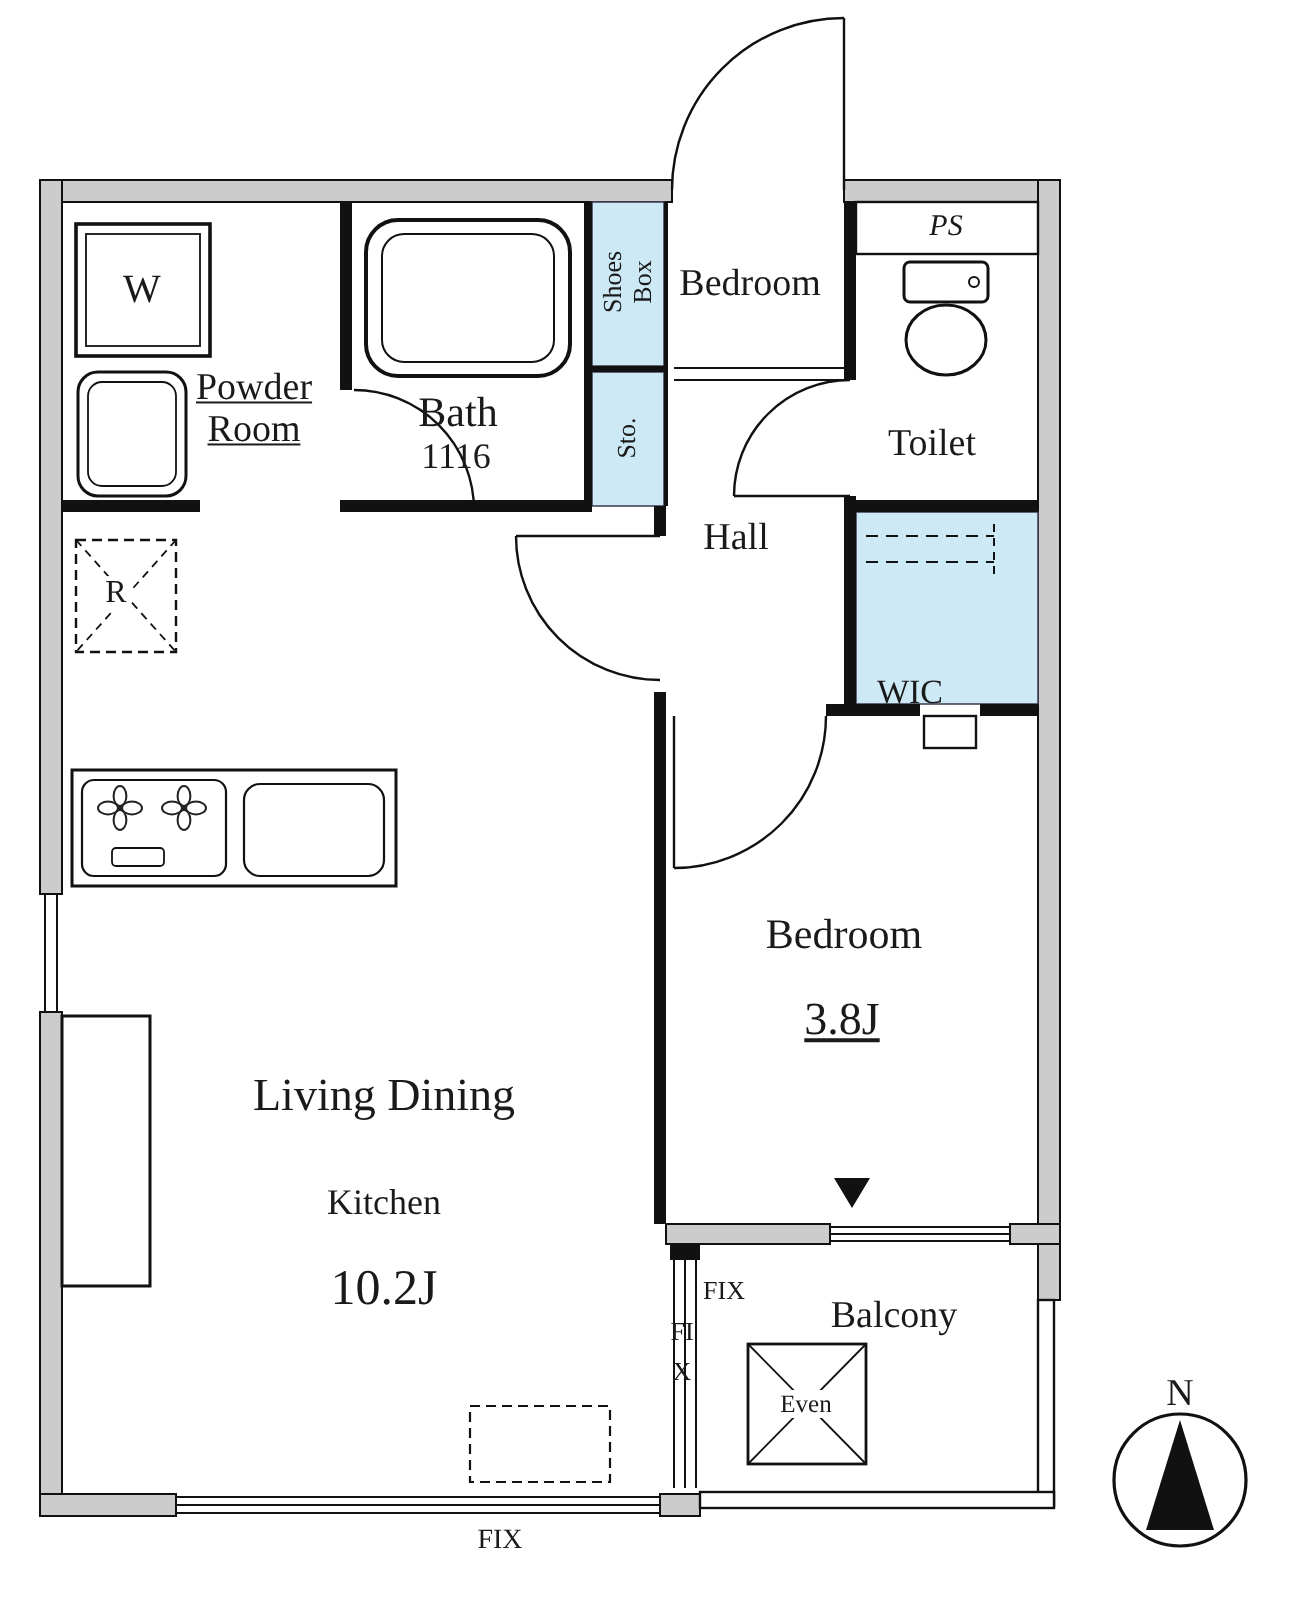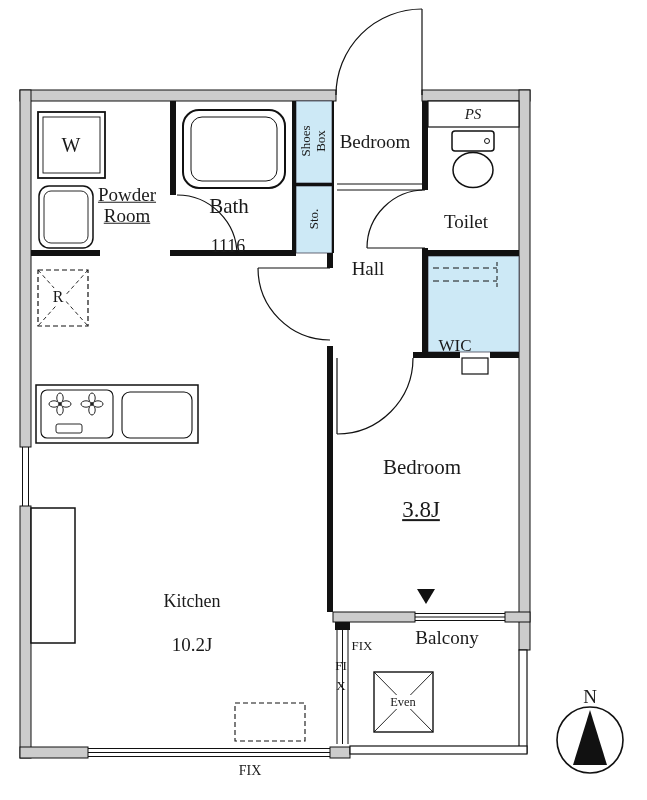--- a/index.html
+++ b/index.html
@@ -181,48 +181,49 @@
   </svg>
 
   <div class="lbl" style="left:71px; top:145px; font-size:20px;">W</div>
 
   <div class="lbl" style="left:127px; top:205px; font-size:19px;text-decoration:underline;">
     <span>Powder</span>
     <span>Room</span>
   </div>
 
   <div class="lbl" style="left:229px; top:207px; font-size:21px;">Bath</div>
-  <div class="lbl" style="left:228px; top:246px; font-size:18px;">1116</div>
+  <div class="lbl" style="left:228px; top:228px; font-size:18px;">1116</div>
 
   <div class="lbl rot" style="left:314px; top:141px; font-size:13px;">
     <span>Shoes</span>
     <span>Box</span>
   </div>
 
   <div class="lbl rot" style="left:314px; top:219px; font-size:13px;">Sto.</div>
 
   <div class="lbl" style="left:375px; top:142px; font-size:19px;">Bedroom</div>
 
   <div class="lbl" style="left:473px; top:114px; font-size:15px;font-style:italic;">PS</div>
 
   <div class="lbl" style="left:466px; top:222px; font-size:19px;">Toilet</div>
 
   <div class="lbl" style="left:368px; top:269px; font-size:19px;">Hall</div>
 
   <div class="lbl" style="left:455px; top:322px; font-size:17px;margin-top:24px;">WIC</div>
 
   <div class="lbl chip" style="left:58px; top:297px; font-size:16px;">R</div>
 
+  <div class="lbl" style="left:192px; top:548px; font-size:23px;">Living Dining</div>
   <div class="lbl" style="left:192px; top:601px; font-size:18px;">Kitchen</div>
-  <div class="lbl" style="left:192px; top:645px; font-size:19px;">10.2J</div>
+  <div class="lbl" style="left:192px; top:645px; font-size:25px;">10.2J</div>
 
   <div class="lbl" style="left:422px; top:468px; font-size:21px;">Bedroom</div>
   <div class="lbl" style="left:421px; top:510px; font-size:23px;text-decoration:underline;">3.8J</div>
 
-  <div class="lbl" style="left:447px; top:638px; font-size:19px;">Balcony</div>
+  <div class="lbl" style="left:447px; top:658px; font-size:19px;">Balcony</div>
 
   <div class="lbl chip" style="left:403px; top:702px; font-size:12.5px;">Even</div>
 
   <div class="lbl" style="left:362px; top:646px; font-size:13px;">FIX</div>
 
   <div class="fix-col" style="left:334px; top:656px;">FIX</div>
 
   <div class="lbl" style="left:250px; top:771px; font-size:14px;">FIX</div>
 
   <div class="lbl" style="left:590px; top:697px; font-size:19px;">N</div>

